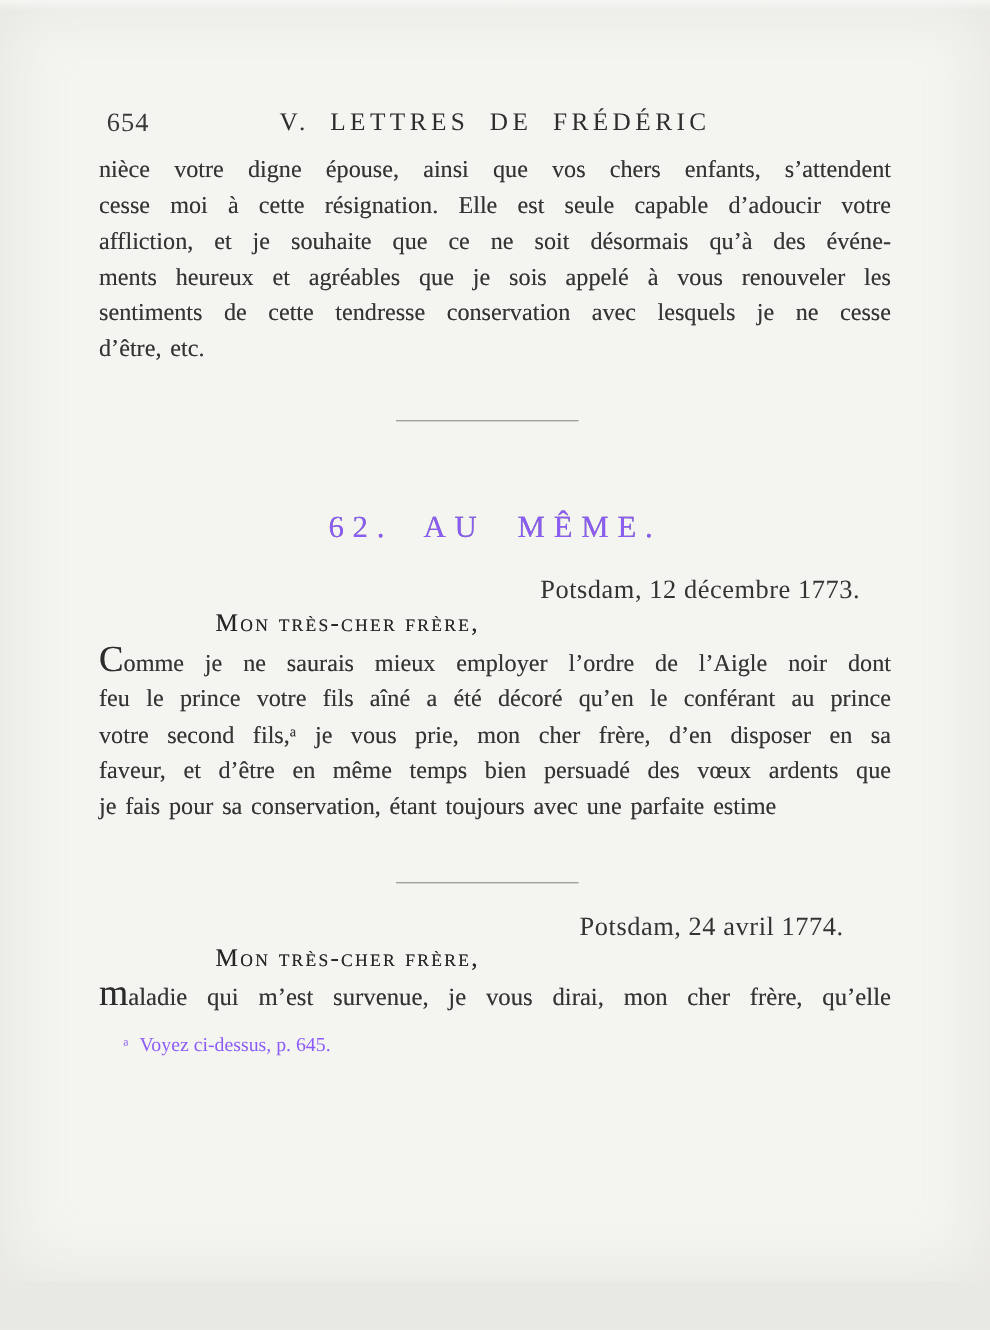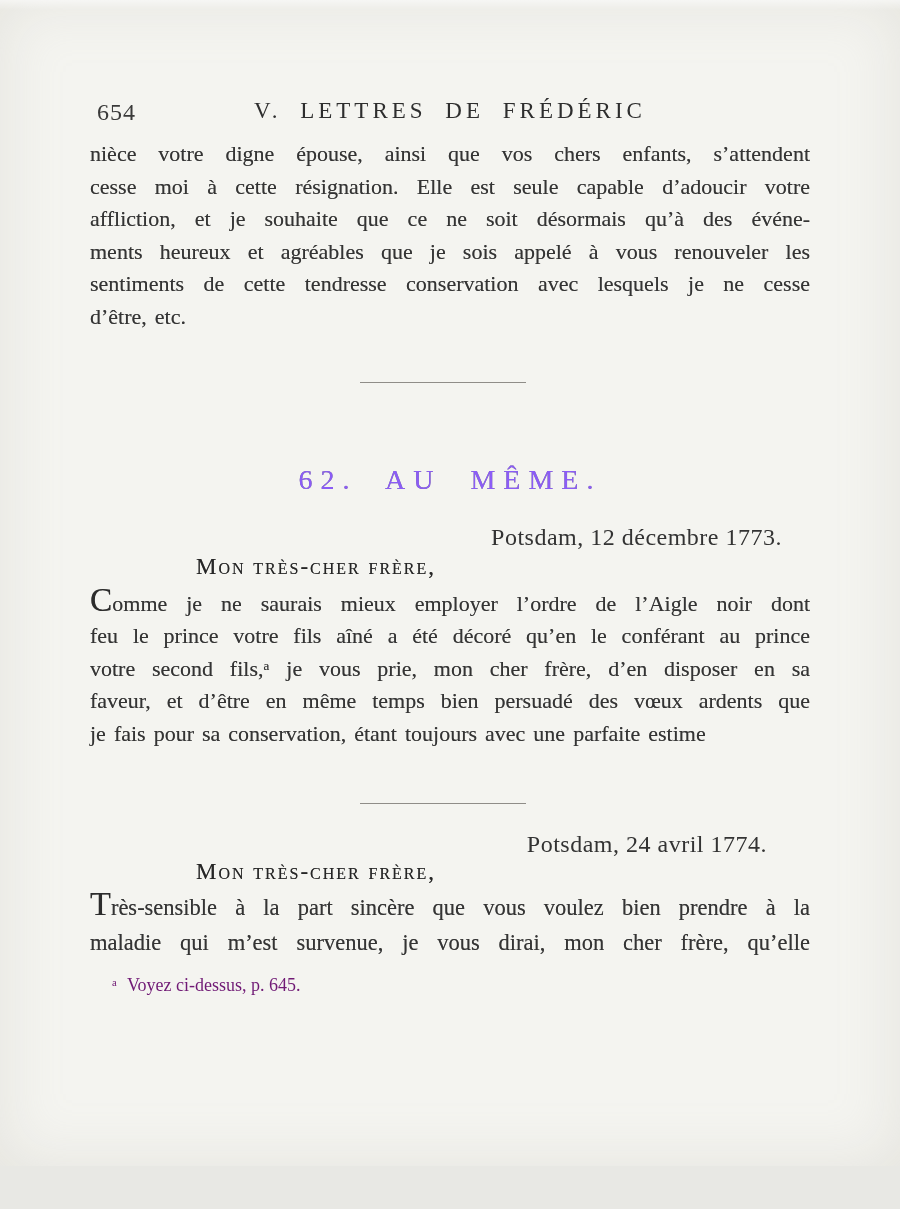--- a/index.html
+++ b/index.html
@@ -85,21 +85,21 @@
     text-shadow: 0 0 0.5px rgba(38,38,38,0.6);
   }
   .salutation-2 { margin-top: 1px; }
 
   .body-62 { margin-top: 6px; }
   .body-63 { margin-top: 4px; font-size: 22.5px; line-height: 35px; }
 
   .footnote {
     margin: 14px 90px 0 112px;
     font-size: 18px; line-height: 23px;
-    color: #701a75;
+    color: #8b5cf6;
   }
   .footnote-marker { margin-right: 10px; }
 </style>
 </head>
 <body>
 
 <div class="page">
 
   <header class="header-row">
     <span class="page-number">654</span>
@@ -132,21 +132,20 @@
     </section>
 
   <div class="divider divider-2"></div>
 
 
   <div class="dateline dateline-2">Potsdam, 24 avril 1774.</div>
 
   <div class="salutation salutation-2">Mon très-cher frère,</div>
 
   <section class="paragraph body-63 has-initial">
-      <div class="tline">Très-sensible à la part sincère que vous voulez bien prendre à la</div>
       <div class="tline">maladie qui m’est survenue, je vous dirai, mon cher frère, qu’elle</div>
     </section>
 
   <div class="footnote">
     <span class="footnote-marker">ᵃ</span><span class="footnote-text">Voyez ci-dessus, p. 645.</span>
   </div>
 
 </div>
 
 </body></html>

